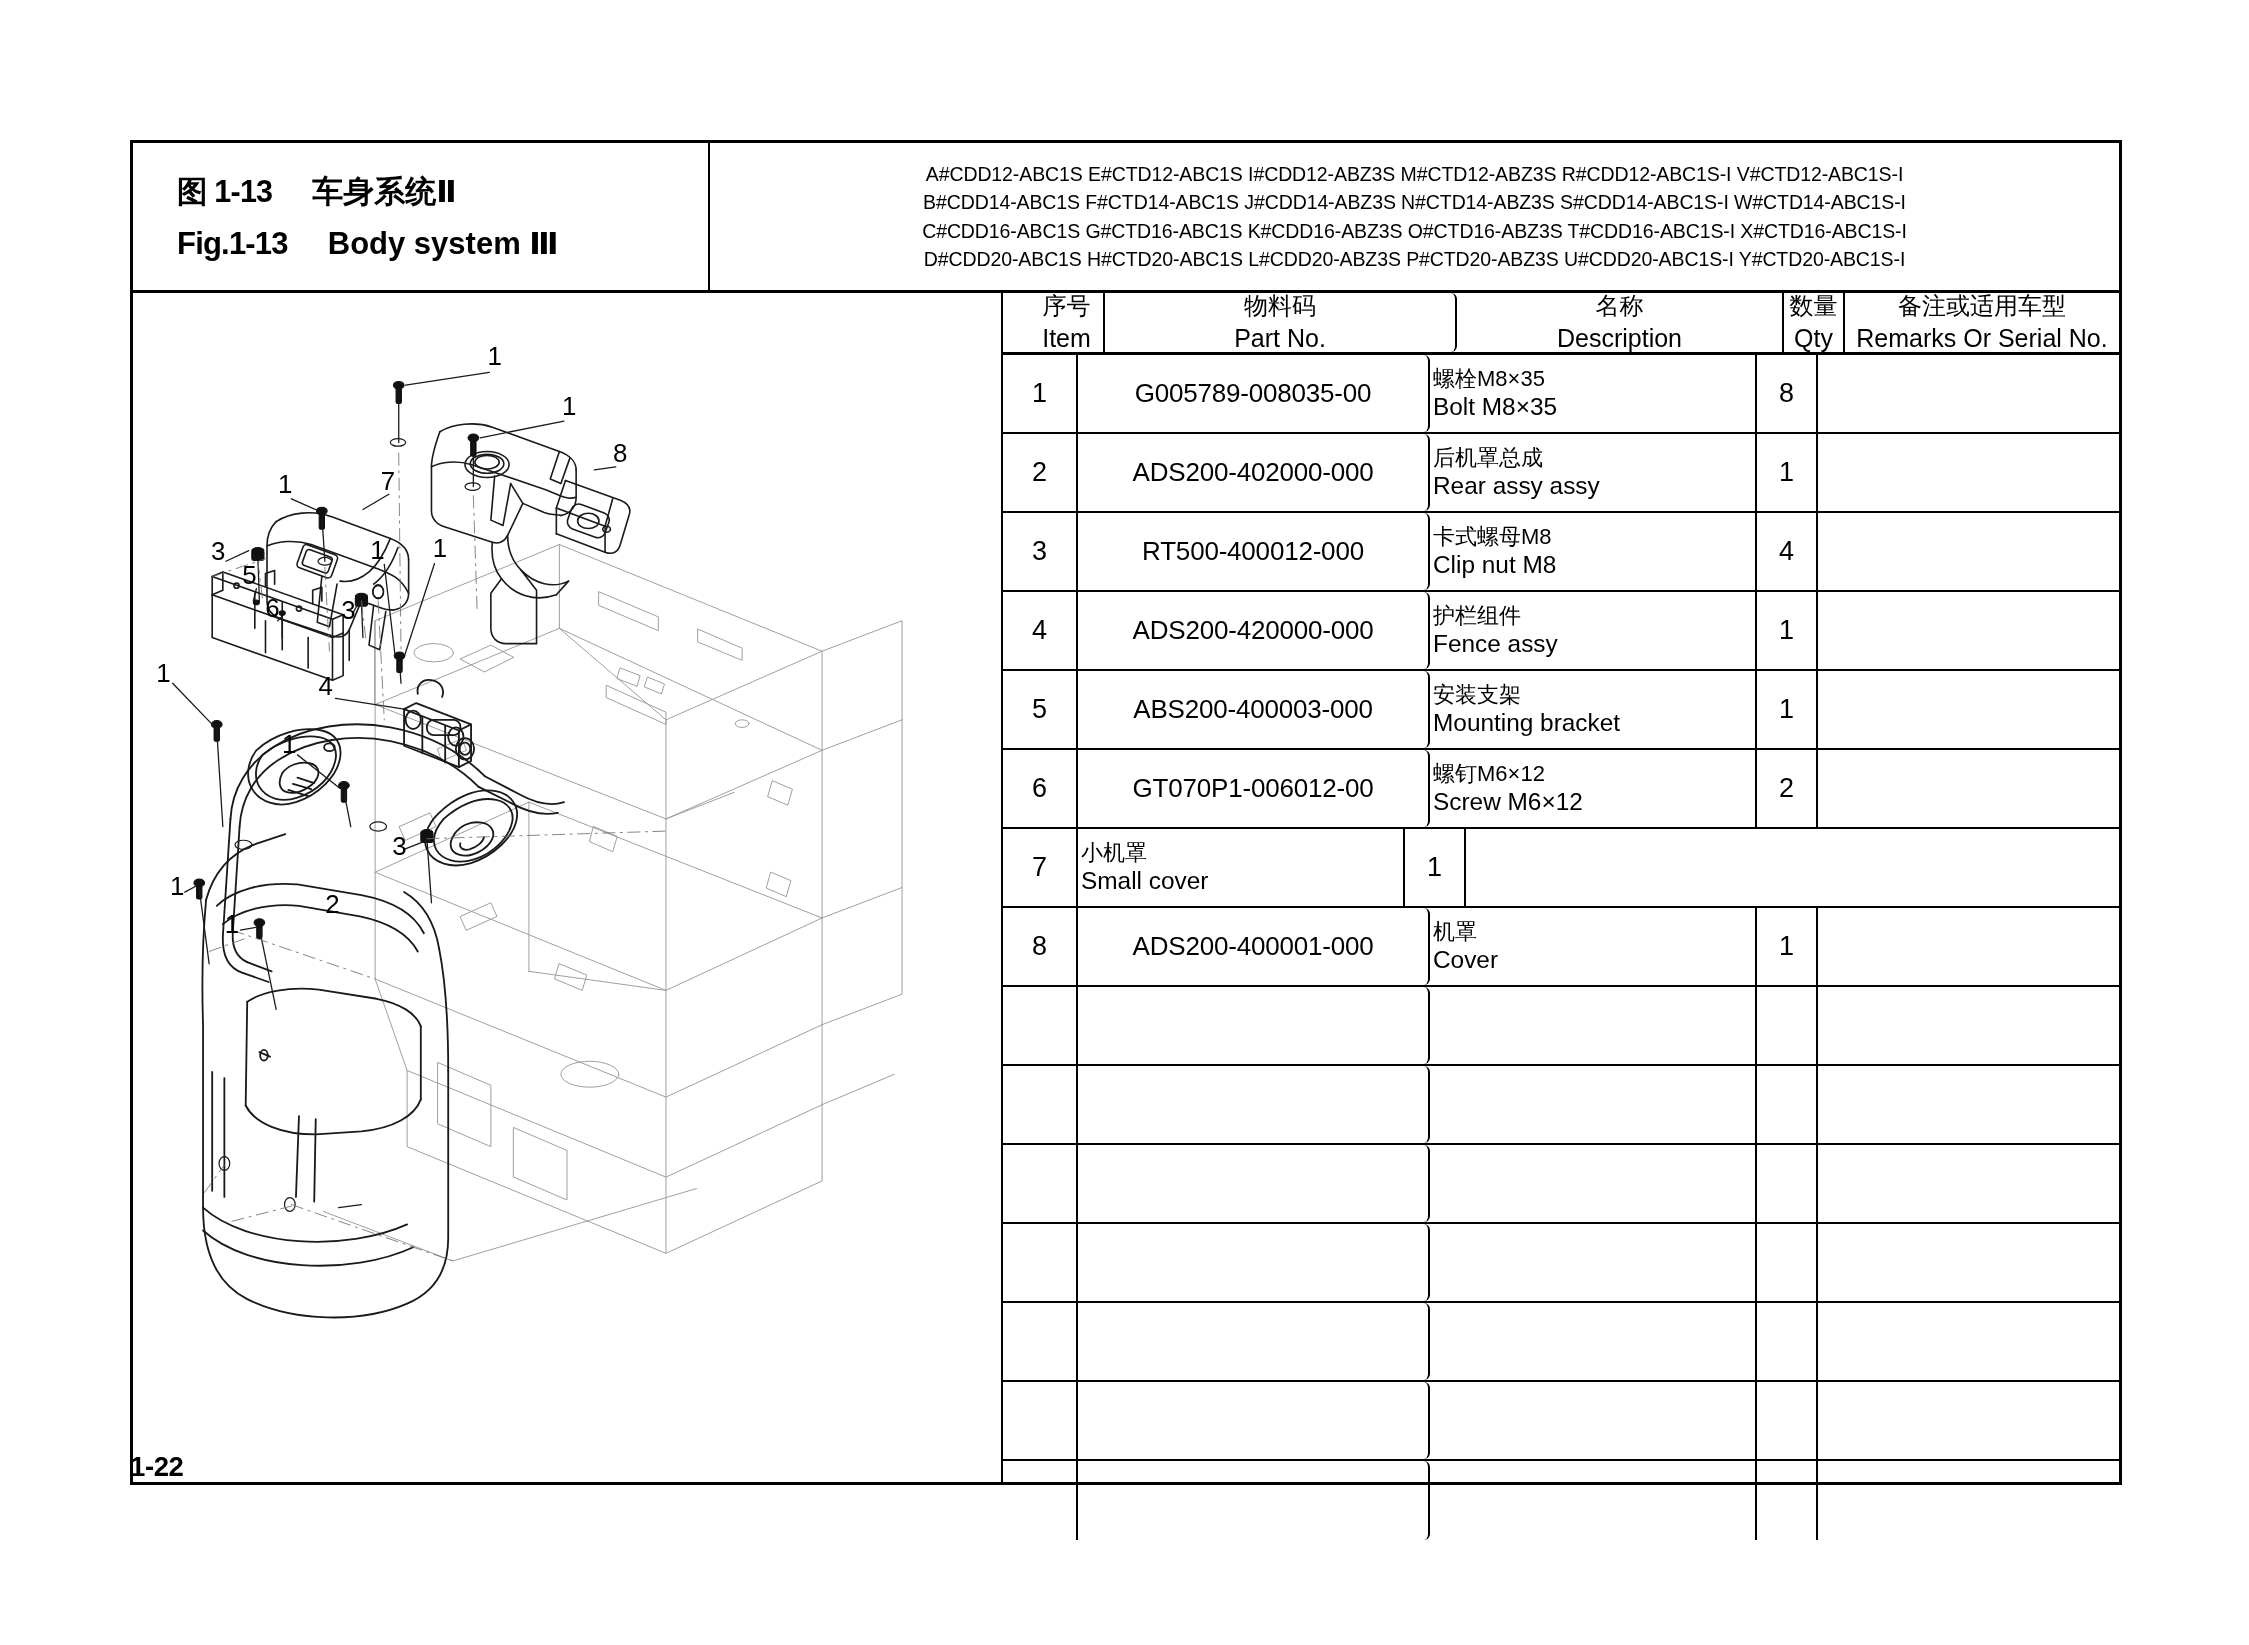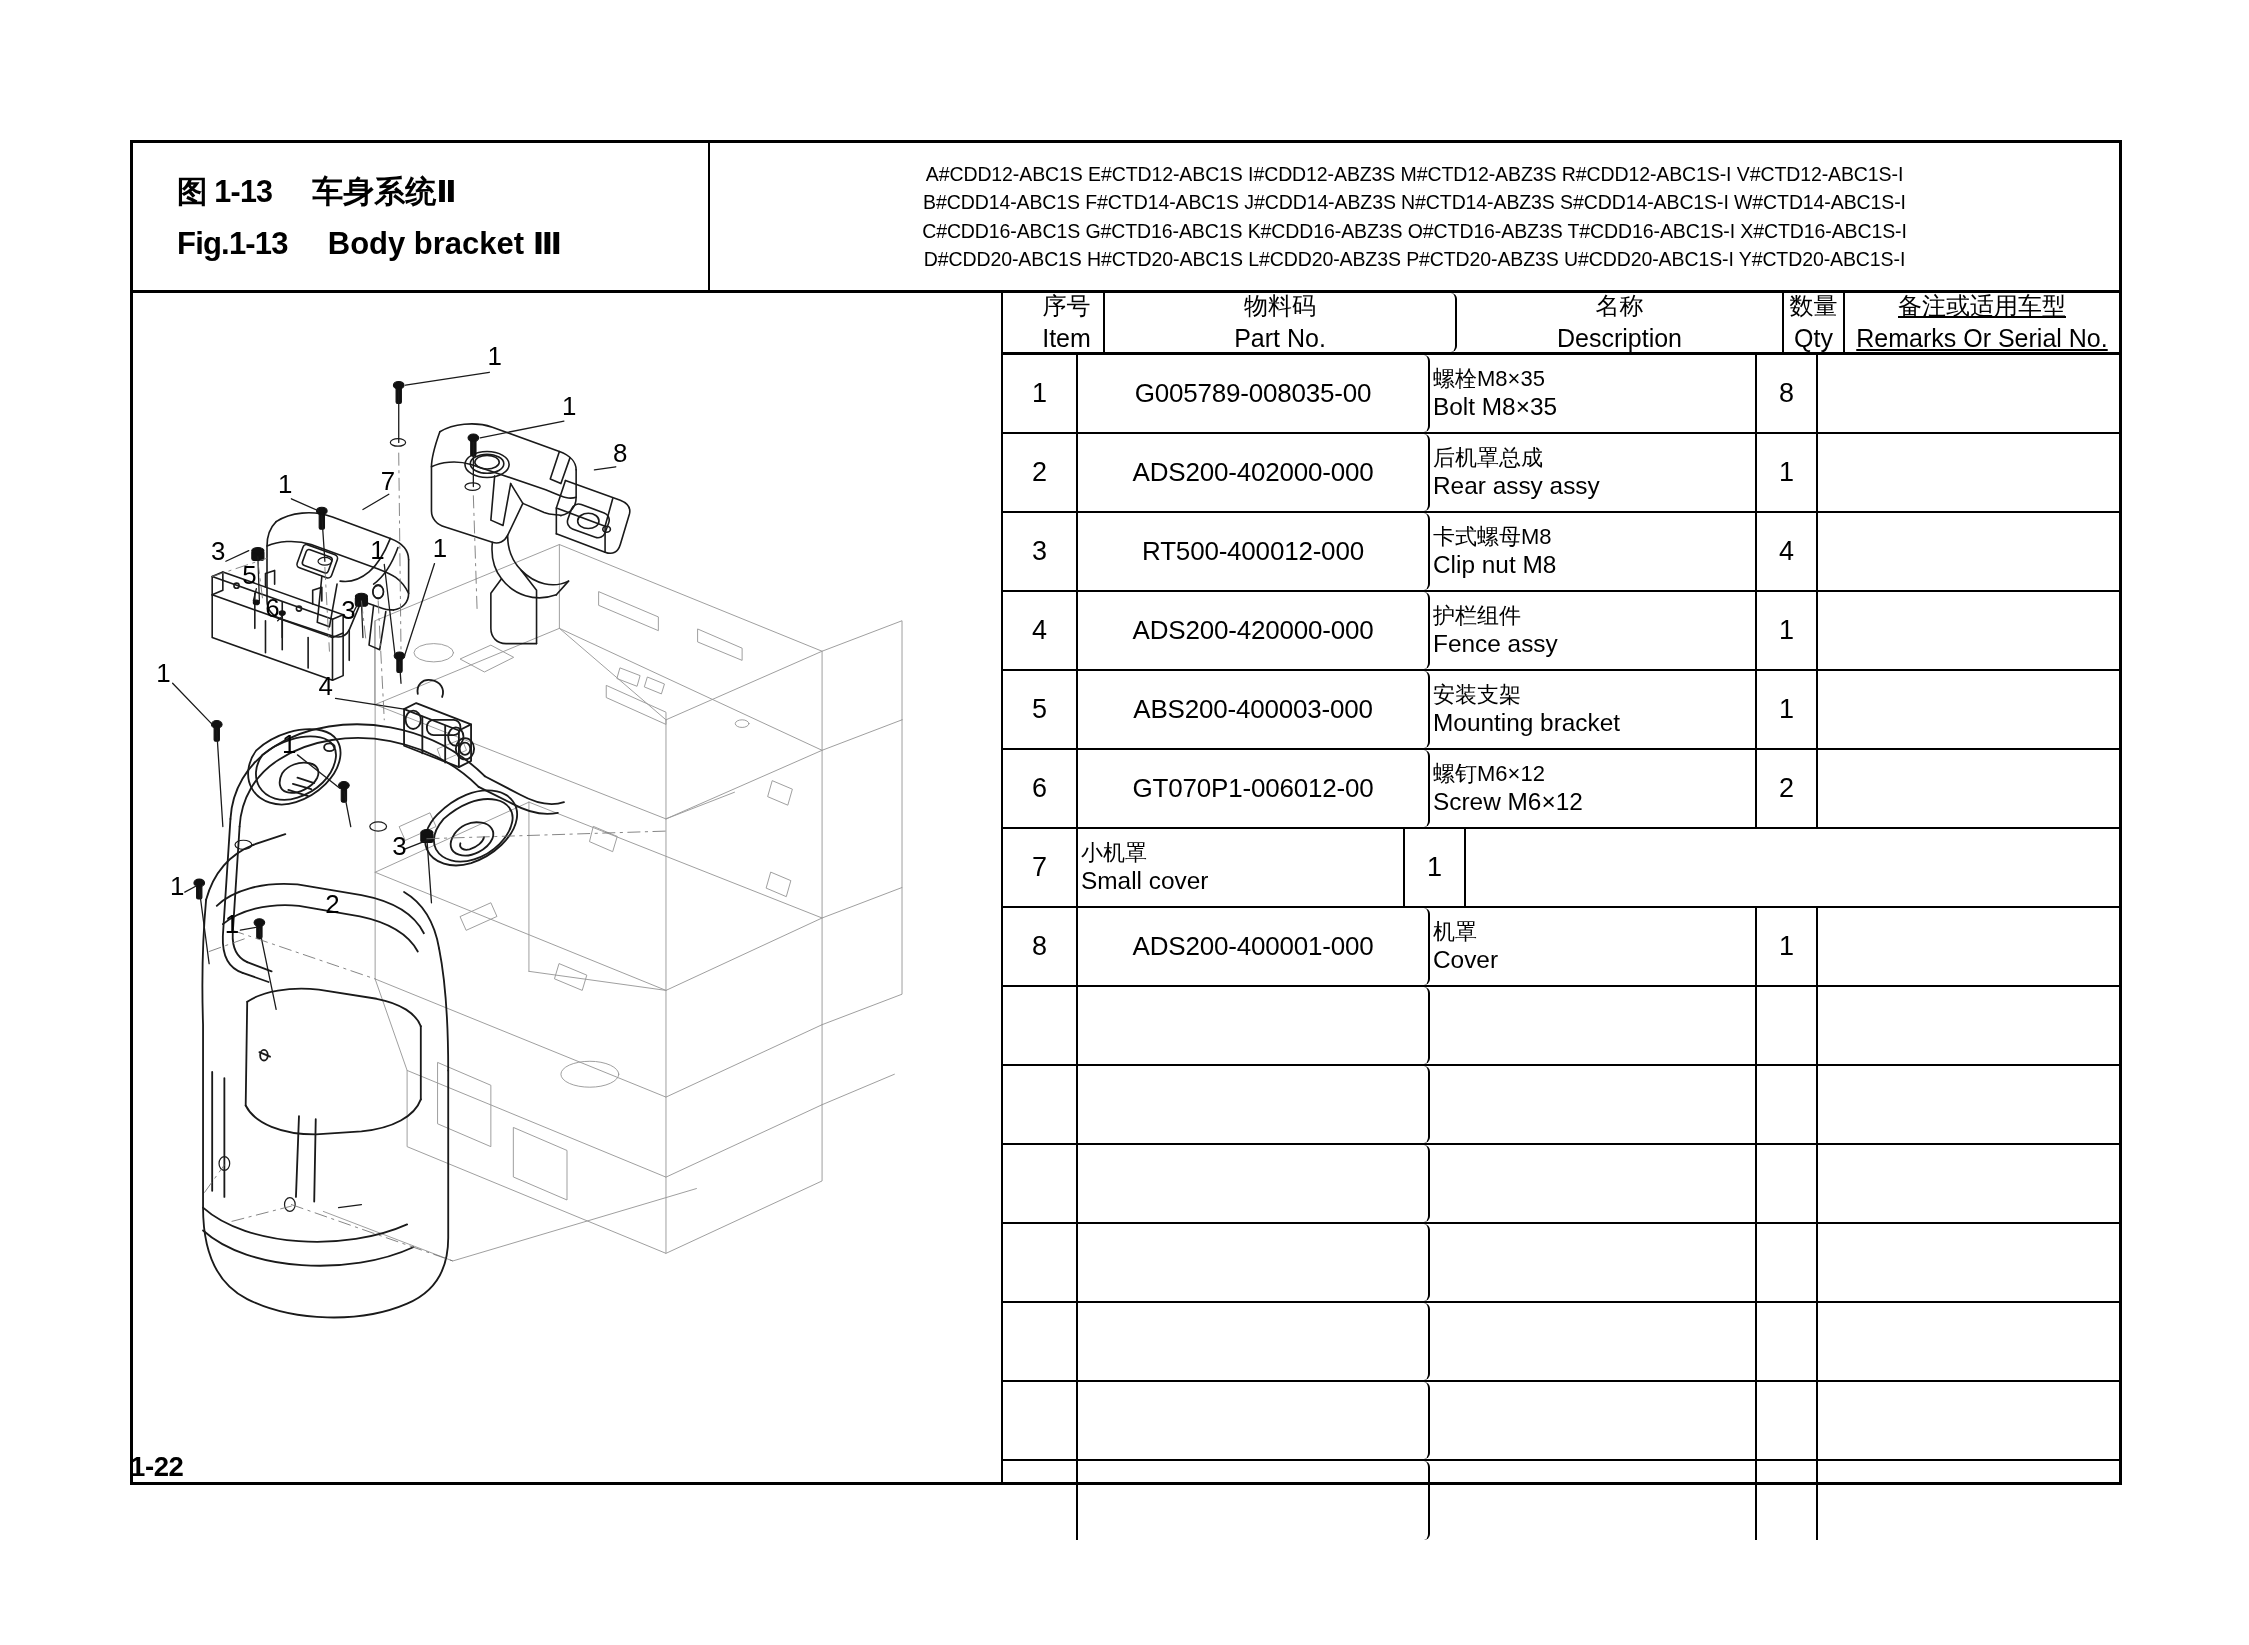--- a/index.html
+++ b/index.html
@@ -34,21 +34,21 @@
   #drawing{width:870px;border-right:2.3px solid #000;box-sizing:border-box;
            position:relative;overflow:hidden;}
   #drawing svg{position:absolute;left:0;top:0;width:100%;height:100%;}
 
   #parts-table{flex:1;display:flex;flex-direction:column;box-sizing:border-box;}
   .trow{display:flex;box-sizing:border-box;border-bottom:2.3px solid #000;}
   .trow:last-child{border-bottom:none;}
   .trow.head{border-bottom:3.1px solid #000;}
   .c{box-sizing:border-box;border-right:2.3px solid #000;
      display:flex;flex-direction:column;justify-content:center;}
-  .c:last-child{border-right:none;text-decoration:underline;}
+  .c:last-child{border-right:none;}
   .c-item{width:75px;align-items:center;}
   .c-part{width:352px;align-items:center;border-radius:6px;}
   .c-desc{width:327px;align-items:flex-start;padding-left:3px;}
   .c-qty{width:61px;align-items:center;}
   .c-rem{flex:1;align-items:center;}
 
   .trow.head{height:95px;padding-left:27px;}
   .trow.head .c{justify-content:center;align-items:center;}
   .hdr-cn{font-size:24px;line-height:1.12;}
   .hdr-en{font-size:25px;line-height:1.14;margin-top:3.8px;}
@@ -73,21 +73,21 @@
 
   <div id="header">
 
     <div id="title-cell">
       <div class="title-line" id="title-cn">
         <span class="t-num">图 1-13</span>
         <span class="t-txt">车身系统Ⅱ</span>
       </div>
       <div class="title-line" id="title-en">
         <span class="t-num">Fig.1-13</span>
-        <span class="t-txt">Body bracket Ⅲ</span>
+        <span class="t-txt">Body system Ⅲ</span>
       </div>
     </div>
 
     <div id="models-cell">
       <div class="model-row">A#CDD12-ABC1S E#CTD12-ABC1S I#CDD12-ABZ3S M#CTD12-ABZ3S R#CDD12-ABC1S-I V#CTD12-ABC1S-I</div>
       <div class="model-row">B#CDD14-ABC1S F#CTD14-ABC1S J#CDD14-ABZ3S N#CTD14-ABZ3S S#CDD14-ABC1S-I W#CTD14-ABC1S-I</div>
       <div class="model-row">C#CDD16-ABC1S G#CTD16-ABC1S K#CDD16-ABZ3S O#CTD16-ABZ3S T#CDD16-ABC1S-I X#CTD16-ABC1S-I</div>
       <div class="model-row">D#CDD20-ABC1S H#CTD20-ABC1S L#CDD20-ABZ3S P#CTD20-ABZ3S U#CDD20-ABC1S-I Y#CTD20-ABC1S-I</div>
     </div>
   </div>

